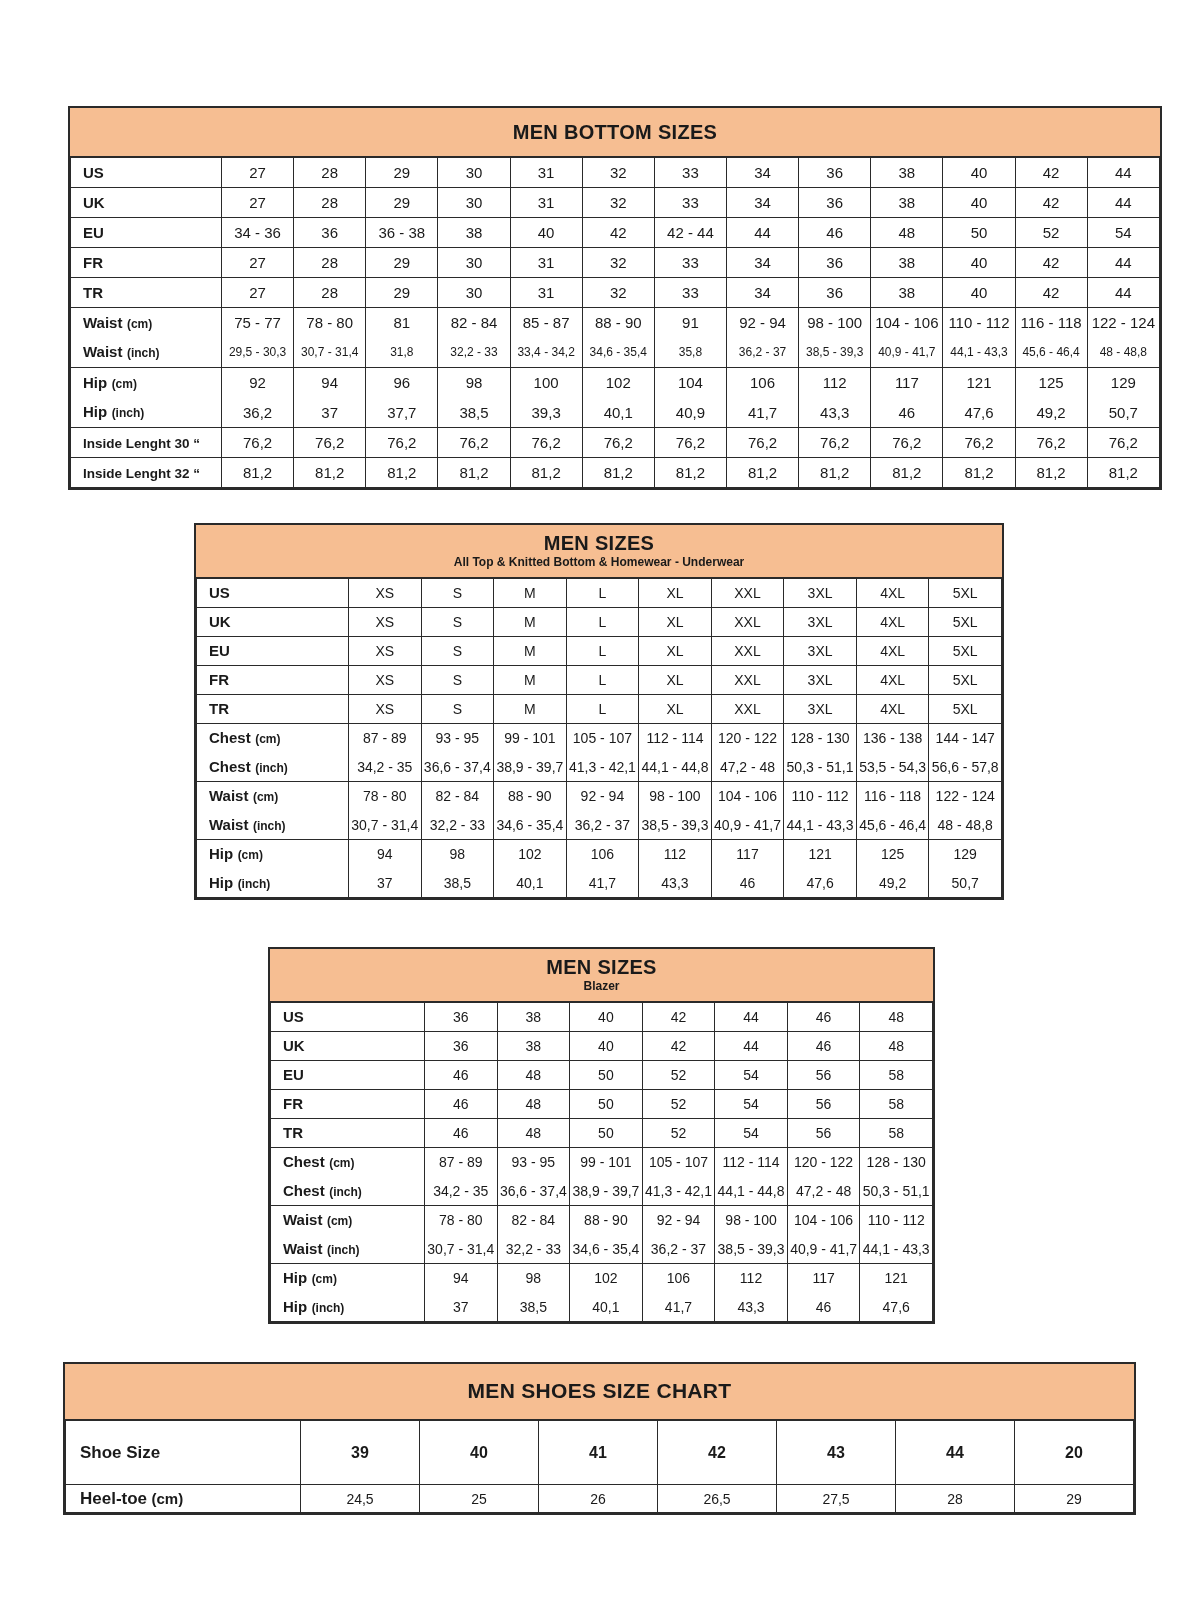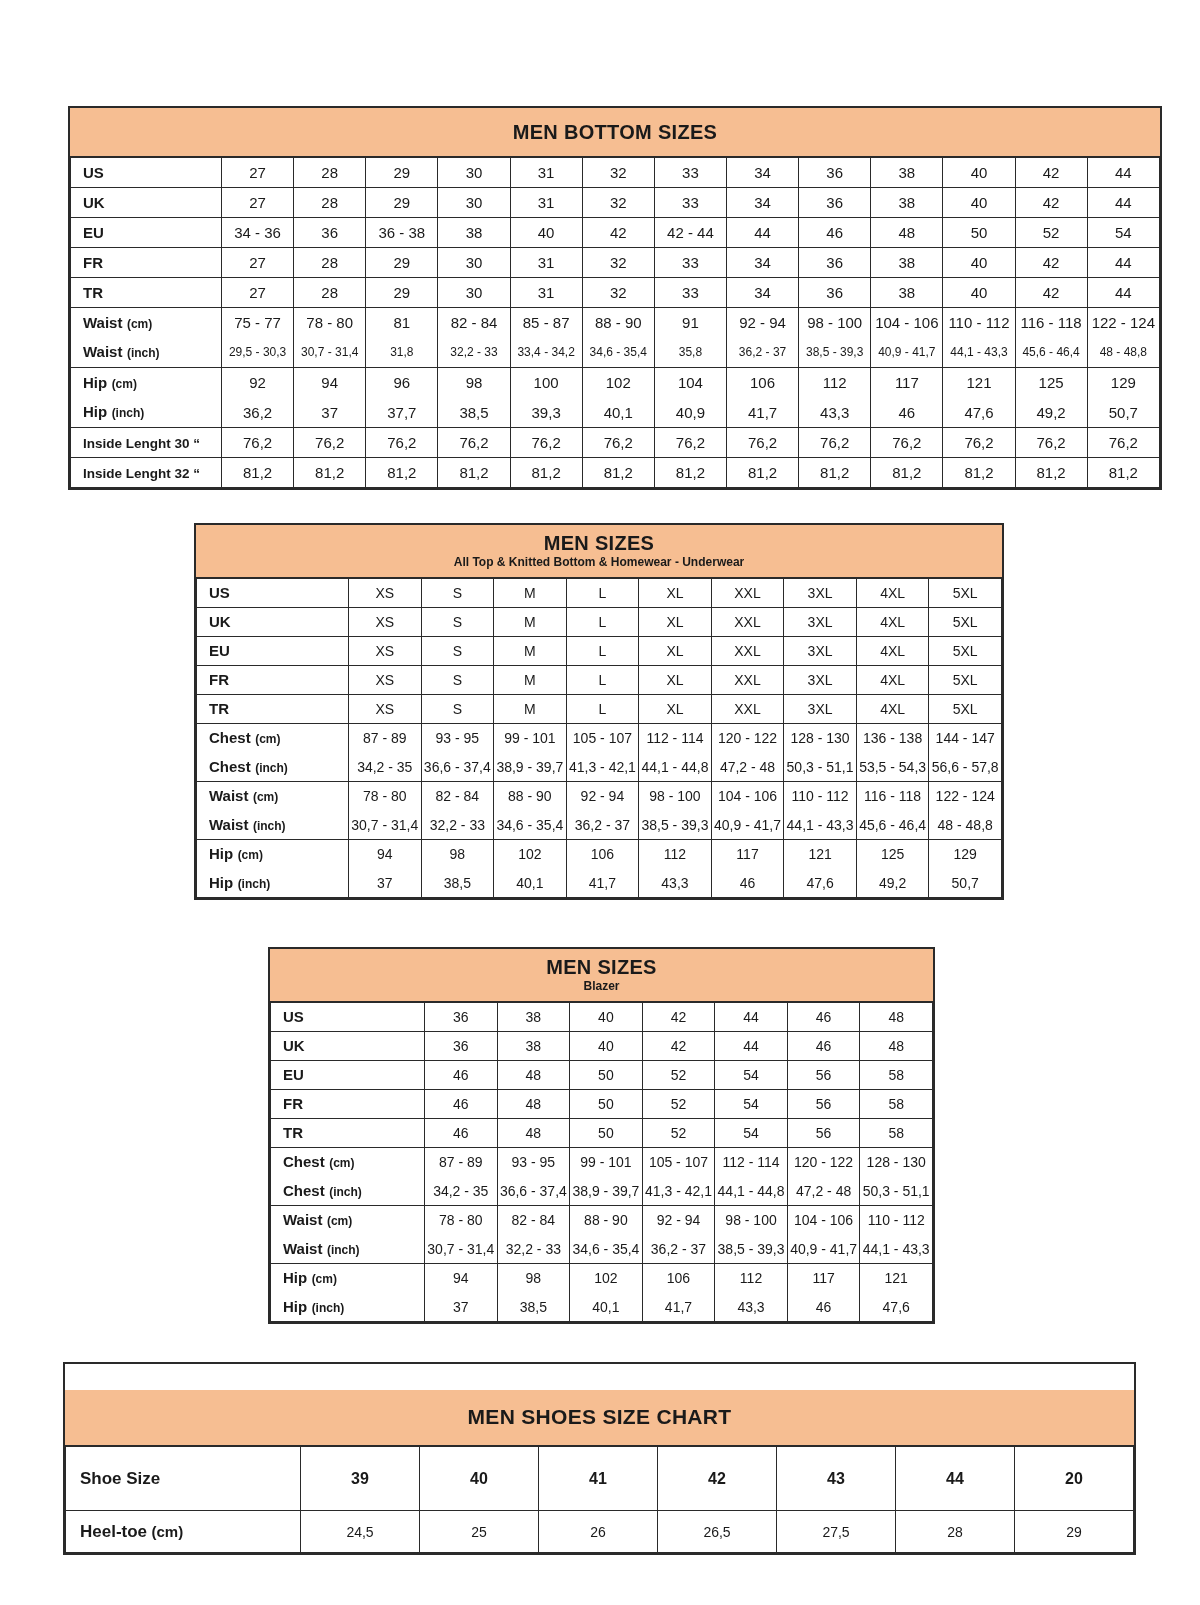--- a/index.html
+++ b/index.html
@@ -58,25 +58,25 @@
 
   
   #men-sizes-blazer { left: 268px; top: 947px; width: 667px; }
   #men-sizes-blazer .tbl-title { height: 53px; }
   #men-sizes-blazer col.label-col { width: 154px; }
   #men-sizes-blazer td { height: 29px; }
   #men-sizes-blazer .val { font-size: 14px; }
 
   
   #men-shoes-size-chart { left: 63px; top: 1362px; width: 1073px; }
-  #men-shoes-size-chart .tbl-title { height: 56px; margin-top: 26px; }
+  #men-shoes-size-chart .tbl-title { height: 56px; }
   #men-shoes-size-chart .tbl-title-main { font-size: 21px; }
   #men-shoes-size-chart col.label-col { width: 235px; }
   #men-shoes-size-chart td { height: 64px; }
-  #men-shoes-size-chart tr:last-child td { height: 42px; }
+  #men-shoes-size-chart tr:last-child td { height: 28px; }
   #men-shoes-size-chart td.label { padding-left: 14px; margin-top: 8px; }
   #men-shoes-size-chart .lbl { font-size: 17px; }
   #men-shoes-size-chart .unit { font-size: 15px; }
   #men-shoes-size-chart .val { font-size: 16px; }
   #men-shoes-size-chart tr:last-child .val { font-size: 14px; border-radius: 6px; }
 </style>
 </head>
 <body>
 
 <div class="page">

